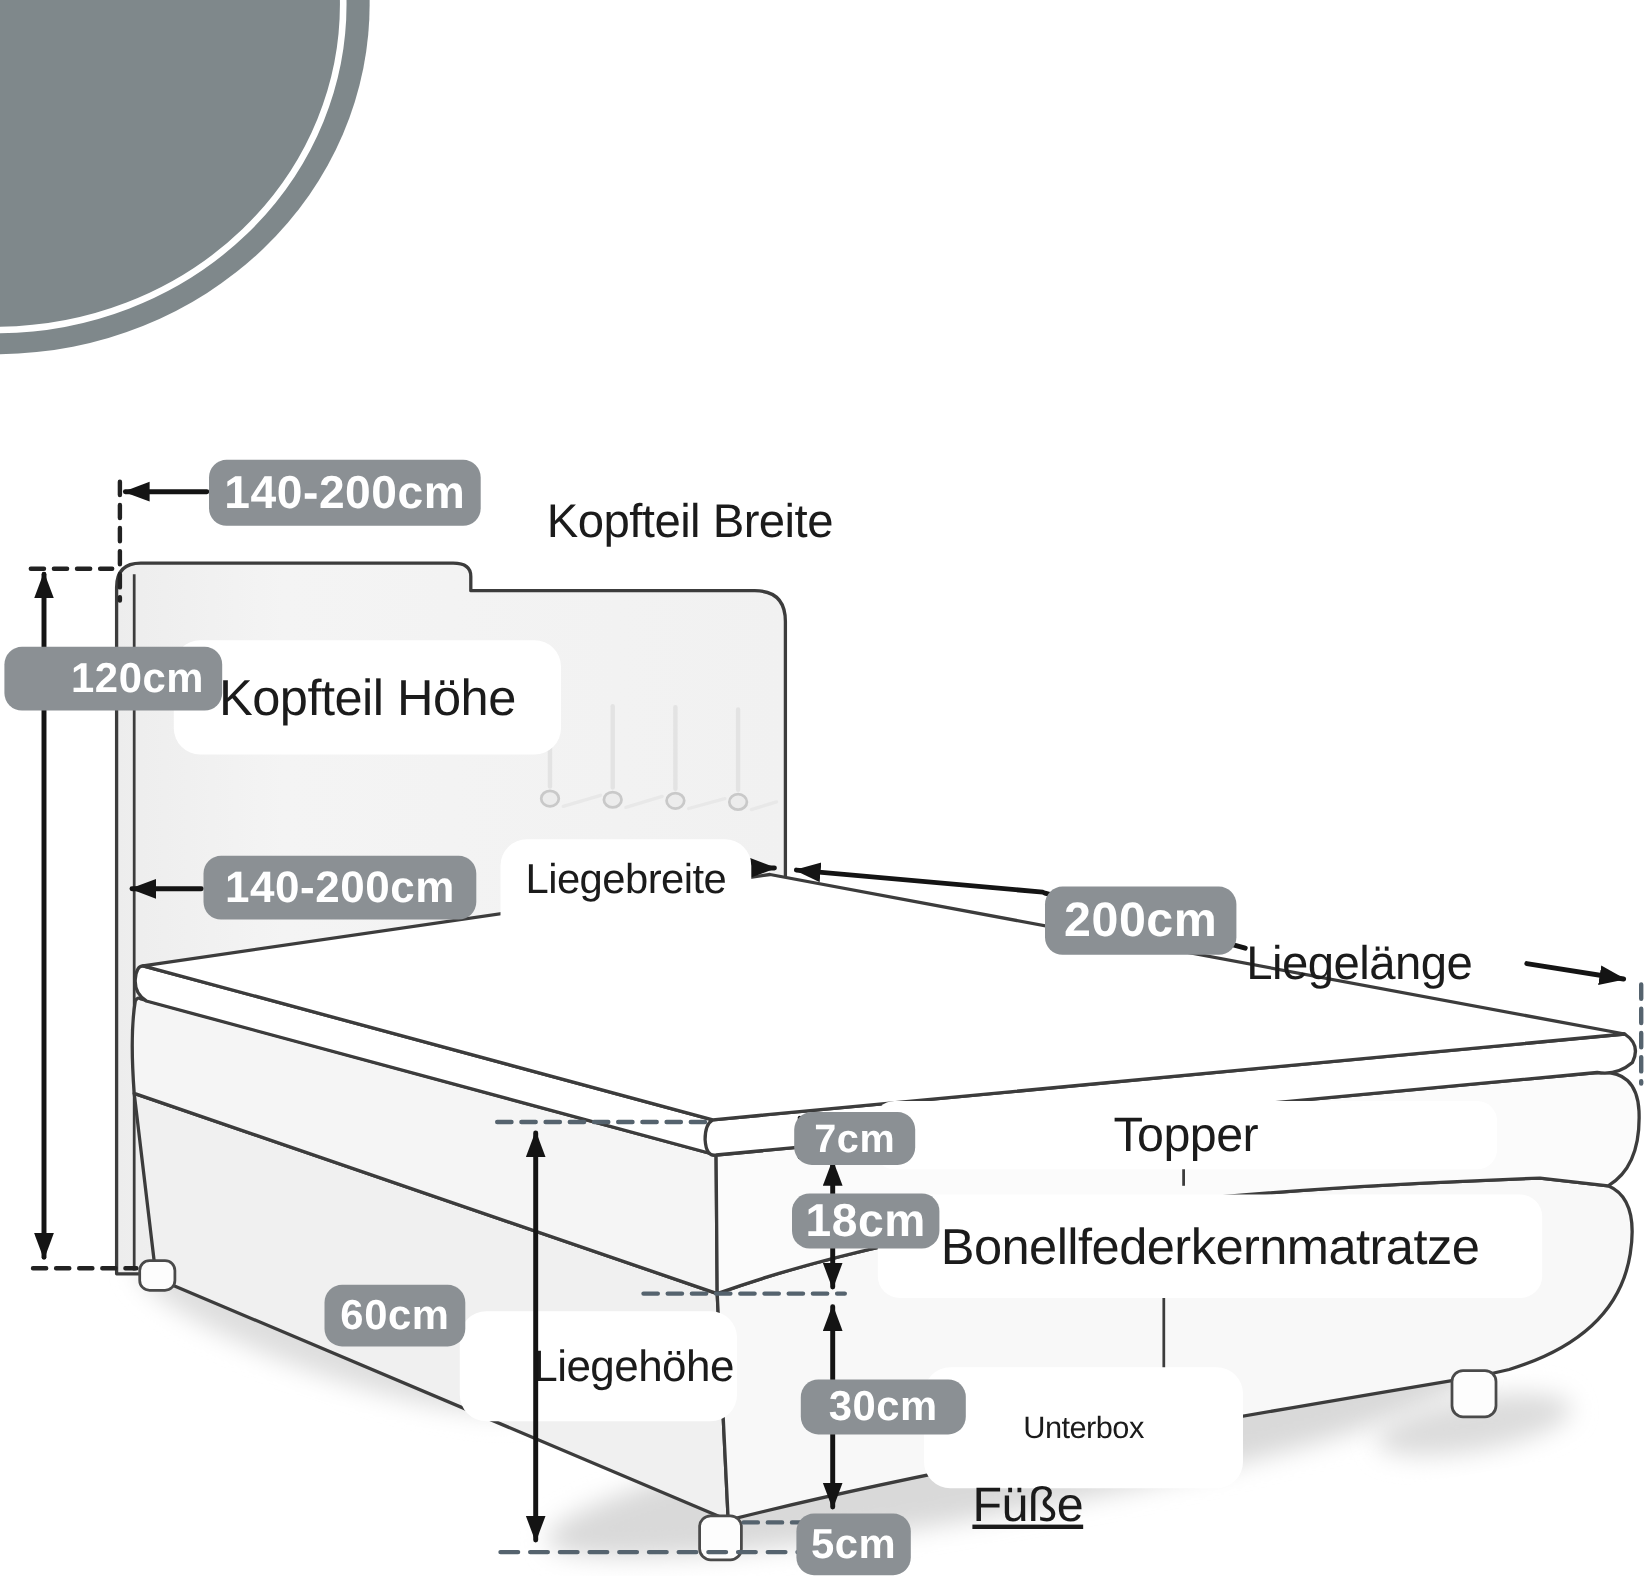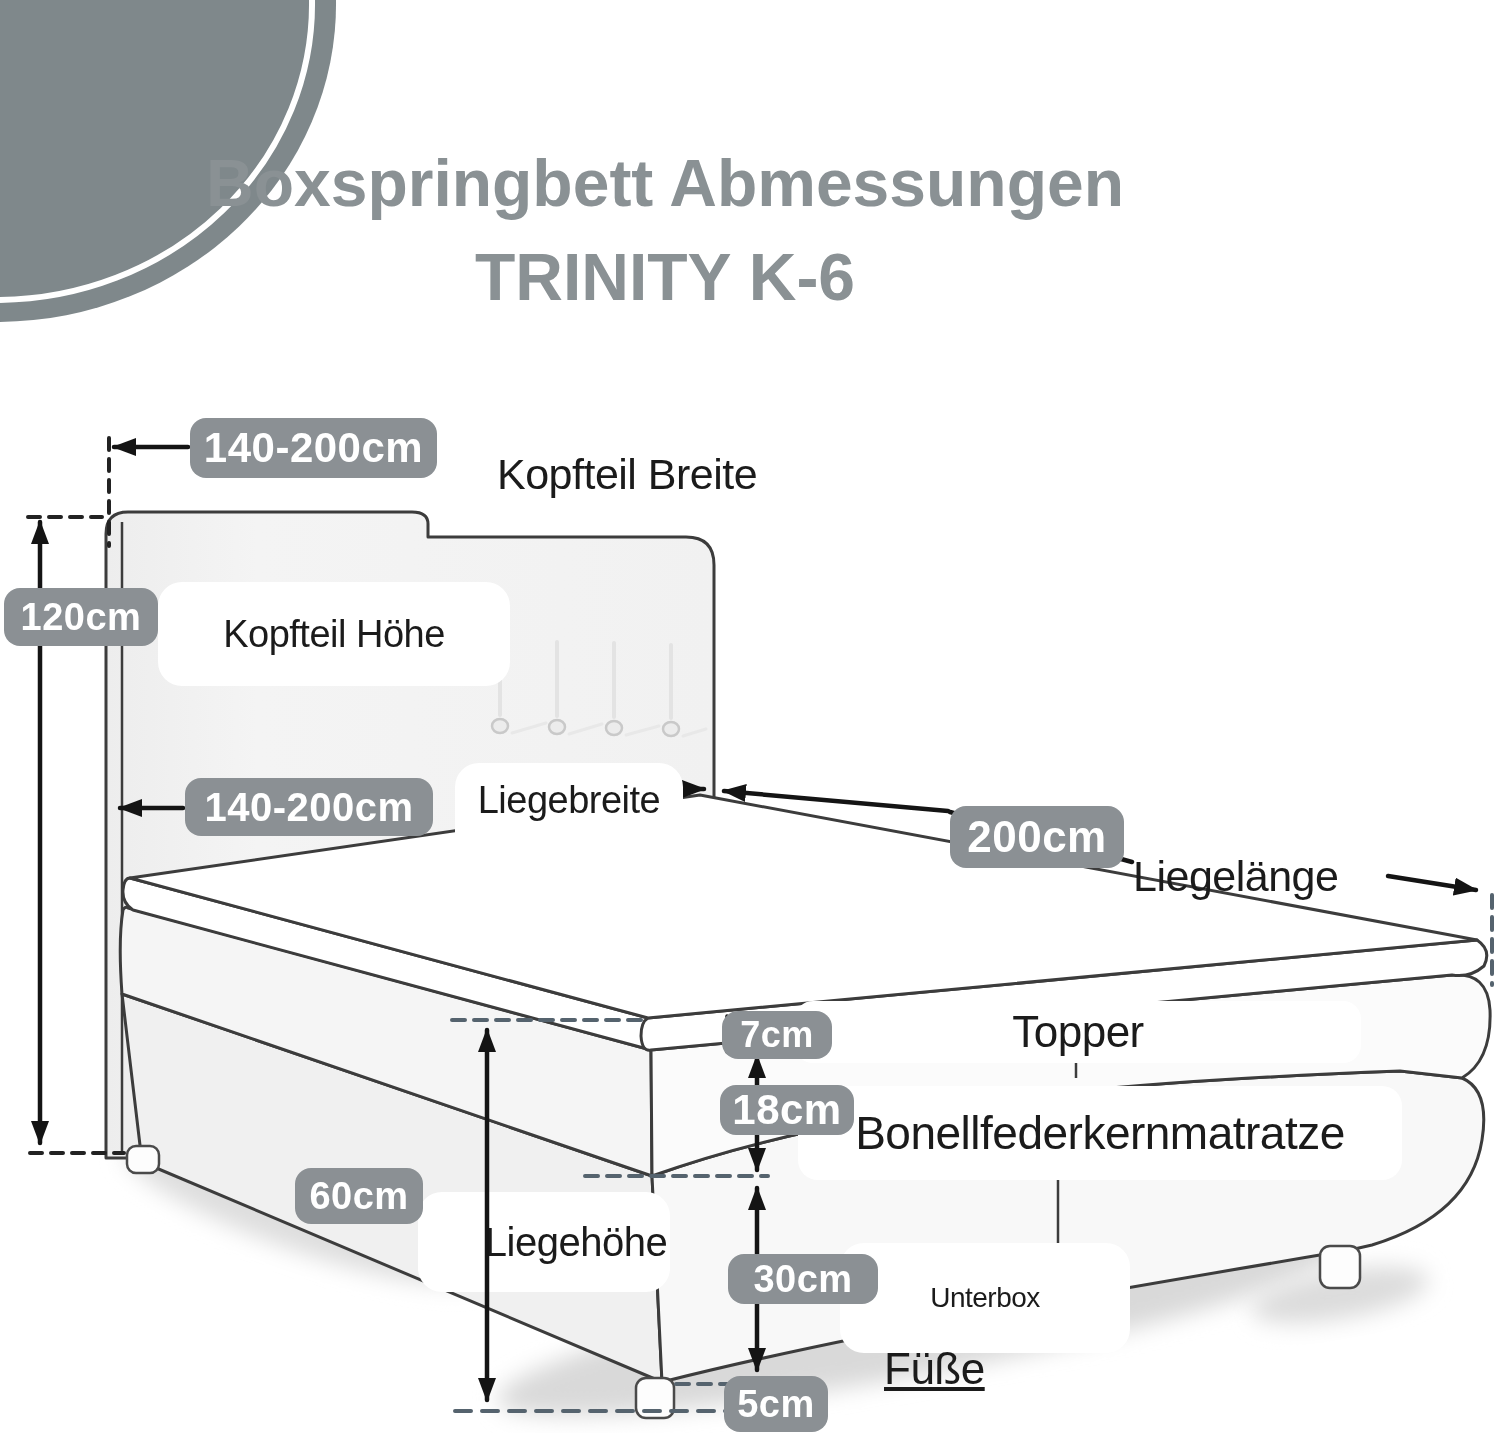--- a/index.html
+++ b/index.html
@@ -25,54 +25,50 @@
     position:absolute;z-index:2;display:flex;align-items:center;justify-content:center;
     background:#ffffff;border-radius:24px;color:var(--label-text,#1b1b1b);
     white-space:nowrap;letter-spacing:-0.5px;
   }
   .plain{
     position:absolute;z-index:2;color:var(--label-text,#1b1b1b);white-space:nowrap;
     letter-spacing:-0.5px;
   }
   
   #b-kb {left:190px;top:418px;width:247px;height:60px;font-size:42px;}
-  #b-kh {left:4px;top:588px;width:154px;height:58px;font-size:38px;}
+  #b-kh {left:4px;top:588px;width:154px;height:58px;font-size:38px;padding-left:44px;}
   #b-lb {left:185px;top:778px;width:248px;height:58px;font-size:40px;}
   #b-ll {left:950px;top:806px;width:174px;height:62px;font-size:44px;}
   #b-top{left:722px;top:1011px;width:110px;height:48px;font-size:36px;}
   #b-mat{left:720px;top:1085px;width:134px;height:50px;font-size:42px;}
   #b-lh {left:295px;top:1168px;width:128px;height:56px;font-size:38px;}
   #b-ub {left:728px;top:1254px;width:150px;height:50px;font-size:38px;}
   #b-f  {left:724px;top:1376px;width:104px;height:56px;font-size:38px;}
   
-  #w-kh {left:158px;top:582px;width:352px;height:104px;font-size:38px;}
+  #w-kh {left:158px;top:582px;width:352px;height:104px;font-size:46px;}
   #w-lb {left:455px;top:763px;width:228px;height:204px;font-size:38px;align-items:flex-start;padding-top:16px;box-sizing:border-box;}
   #w-top{left:795px;top:1001px;width:566px;height:62px;font-size:44px;border-radius:18px;}
   #w-mat{left:798px;top:1086px;width:604px;height:94px;font-size:46px;border-radius:20px;}
   #w-lh {left:418px;top:1192px;width:252px;height:100px;font-size:40px;padding-left:64px;box-sizing:border-box;}
   #w-ub {left:840px;top:1243px;width:290px;height:110px;font-size:28px;}
   
   #p-kb{left:497px;top:450px;font-size:43px;}
   #p-ll{left:1133px;top:852px;font-size:43px;}
   #p-f {left:884px;top:1344px;font-size:44px;text-decoration:underline;}
 </style>
 </head>
 <body>
 
 <div class="stage">
 
   <svg id="corner-svg" width="420" height="400" viewBox="0 0 420 400">
     <path d="M0,0 H336 A340,318 0 0 1 0,322 Z" fill="var(--corner-shape,#7f888b)"></path>
     <path d="M312,0 A316,296 0 0 1 0,300" fill="none" stroke="#ffffff" stroke-width="6"></path>
   </svg>
 
-  <div class="title">
-    <div>Boxspringbett Abmessungen</div>
-    <div>TRINITY K-6</div>
-  </div>
 
   <svg id="bed-svg" viewBox="0 0 1500 1433">
     <defs>
       <marker id="ah" markerUnits="userSpaceOnUse" markerWidth="26" markerHeight="20" refX="22" refY="9" orient="auto">
         <path d="M0,0 L24,9 L0,18 Z" fill="#141414"></path>
       </marker>
       <marker id="ahs" markerUnits="userSpaceOnUse" markerWidth="26" markerHeight="20" refX="22" refY="9" orient="auto-start-reverse">
         <path d="M0,0 L24,9 L0,18 Z" fill="#141414"></path>
       </marker>
       <filter id="soft" x="-40%" y="-40%" width="180%" height="180%">

